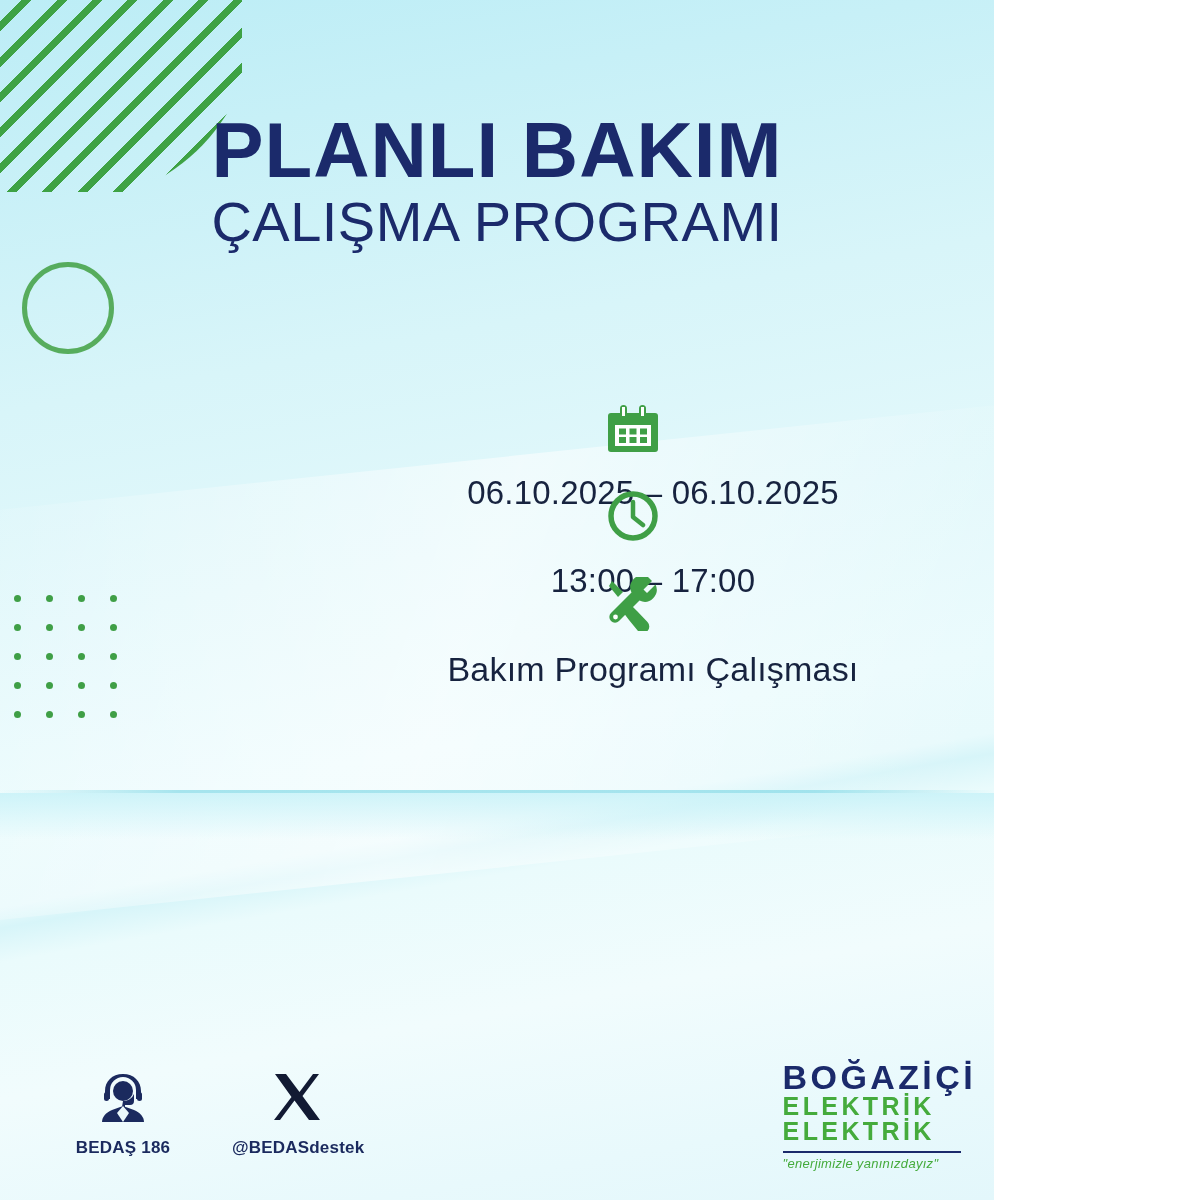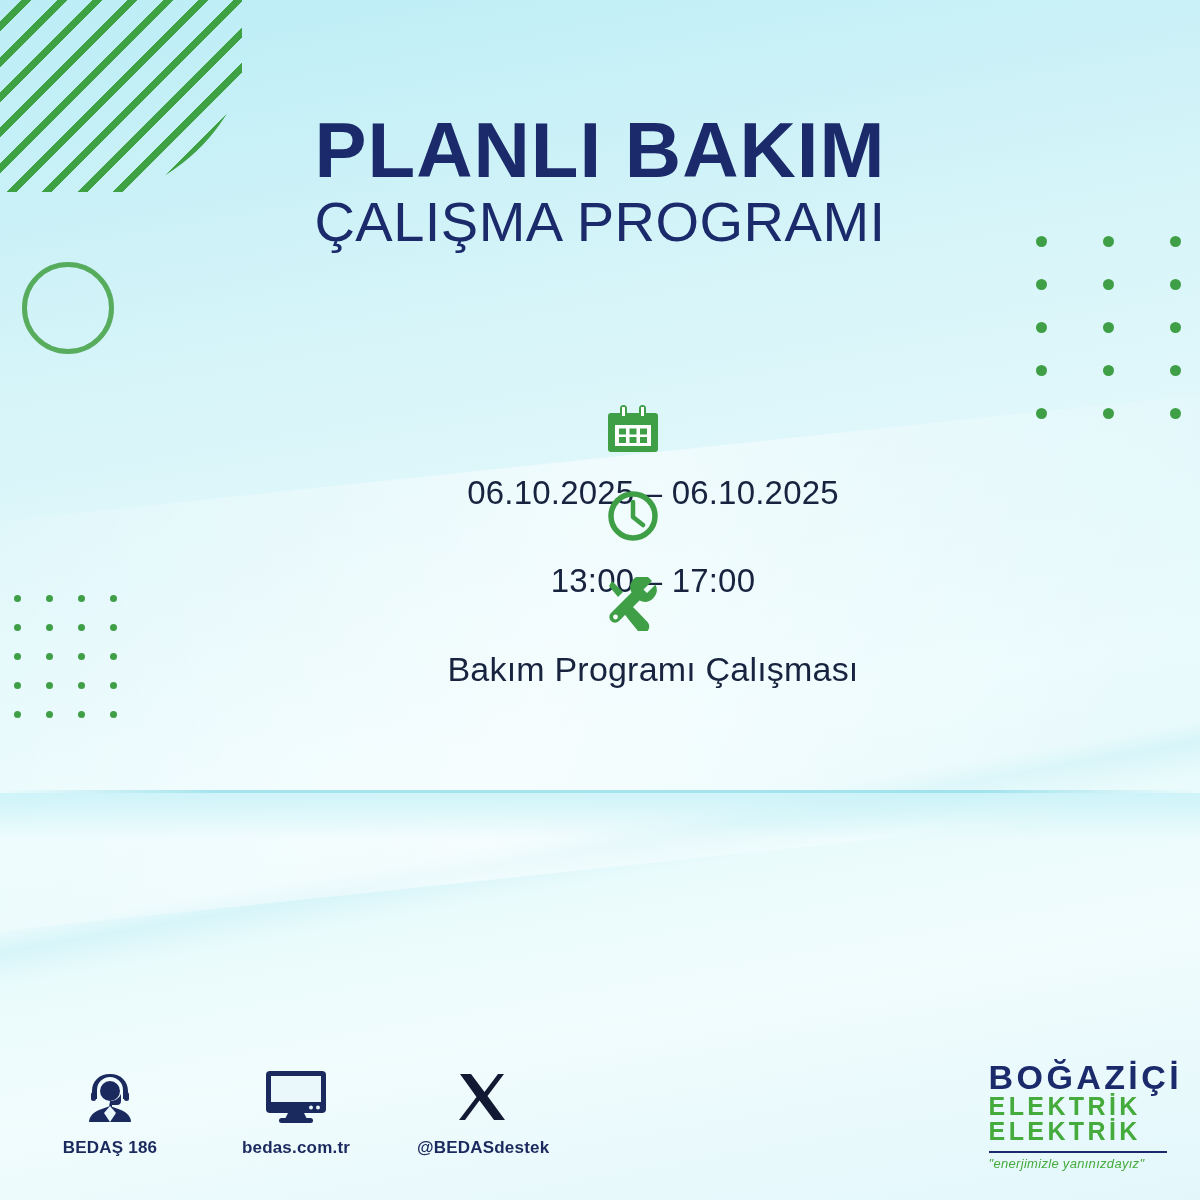--- a/index.html
+++ b/index.html
@@ -3,21 +3,21 @@
 <meta charset="utf-8">
 <style>
   html,body{margin:0;padding:0;}
   body{
     width:1200px;height:1200px;
     font-family:"Liberation Sans", sans-serif;
     overflow:hidden;
   }
   #poster{
     position:relative;
-    width:1200px;height:1200px;
+    width:994px;height:1200px;
     background:
       linear-gradient(170deg,
         #bcedf6 0%,
         #c7f0f7 12%,
         #d8f5f9 30%,
         #e2f8fb 46%,
         #eafbfd 60%,
         #e8fafc 66%,
         #d7f5f9 67.5%,
         #eafbfc 70%,
@@ -91,21 +91,21 @@
   .info{position:absolute;left:163px;top:382px;width:980px;}
   .row{display:flex;align-items:center;height:88px;flex-direction:column;}
   .row .ico{width:92px;flex:0 0 92px;display:flex;align-items:center;justify-content:flex-start;}
   .row .txt{
     color:#17233f;font-size:33px;letter-spacing:.2px;white-space:nowrap;
     font-family:"Liberation Sans", sans-serif;
   }
   .row.big .txt{font-size:34px;}
 
   
-  .footer{position:absolute;left:45px;top:1062px;display:flex;gap:56px;align-items:flex-start;}
+  .footer{position:absolute;left:58px;top:1062px;display:flex;gap:44px;align-items:flex-start;}
   .fitem{width:130px;text-align:center;}
   .fitem .fico{height:70px;display:flex;align-items:center;justify-content:center;}
   .fitem .flab{
     margin-top:6px;color:#1b2a5e;font-size:17px;font-weight:bold;letter-spacing:.2px;
     font-family:"Liberation Sans", sans-serif;white-space:nowrap;
   }
 
   
   .logo{position:absolute;right:18px;top:1060px;text-align:left;line-height:1;}
   .logo .l1{color:#1b2a6b;font-weight:bold;font-size:34px;letter-spacing:3.4px;font-family:"Liberation Sans", sans-serif;}
@@ -230,33 +230,20 @@
           <path d="M31 35 a11 11 0 0 0 11 -7 v7 a4 4 0 0 1 -4 4 h-5 v2 h-3 z" fill="#1b2a5e"></path>
           <path d="M31 40 L20 44 C14 46.5 10 51 10 56 h42 c0 -5 -4 -9.5 -10 -12 z" fill="#1b2a5e"></path>
           <path d="M31 40 L25 47 L31 56 L37 47 z" fill="#eaf8fb"></path>
           <rect x="12" y="26" width="5" height="9" rx="2.5" fill="#1b2a5e"></rect>
           <rect x="45" y="26" width="5" height="9" rx="2.5" fill="#1b2a5e"></rect>
         </svg>
       </div>
       <div class="flab">BEDAŞ 186</div>
     </div>
 
-    <div class="fitem">
-      <div class="fico">
-        <svg width="66" height="58" viewBox="0 0 66 58">
-          <rect x="3" y="3" width="60" height="42" rx="4" fill="#1b2a5e"></rect>
-          <rect x="8" y="8" width="50" height="26" fill="#eaf8fb"></rect>
-          <circle cx="48" cy="39.5" r="2" fill="#eaf8fb"></circle>
-          <circle cx="55" cy="39.5" r="2" fill="#eaf8fb"></circle>
-          <path d="M25 45 h16 l3 6 h-22 z" fill="#1b2a5e"></path>
-          <rect x="16" y="50" width="34" height="5" rx="2.5" fill="#1b2a5e"></rect>
-        </svg>
-      </div>
-      <div class="flab">bedas.com.tr</div>
-    </div>
 
     <div class="fitem">
       <div class="fico">
         <svg width="58" height="58" viewBox="0 0 58 58">
           <path d="M7 6 h11 l13.5 18 L45 6 h6 L34.5 28 L52 52 h-11 L26.5 32.5 L12 52 H6 L23.5 29 z" fill="#121a33"></path>
         </svg>
       </div>
       <div class="flab">@BEDASdestek</div>
     </div>
 

